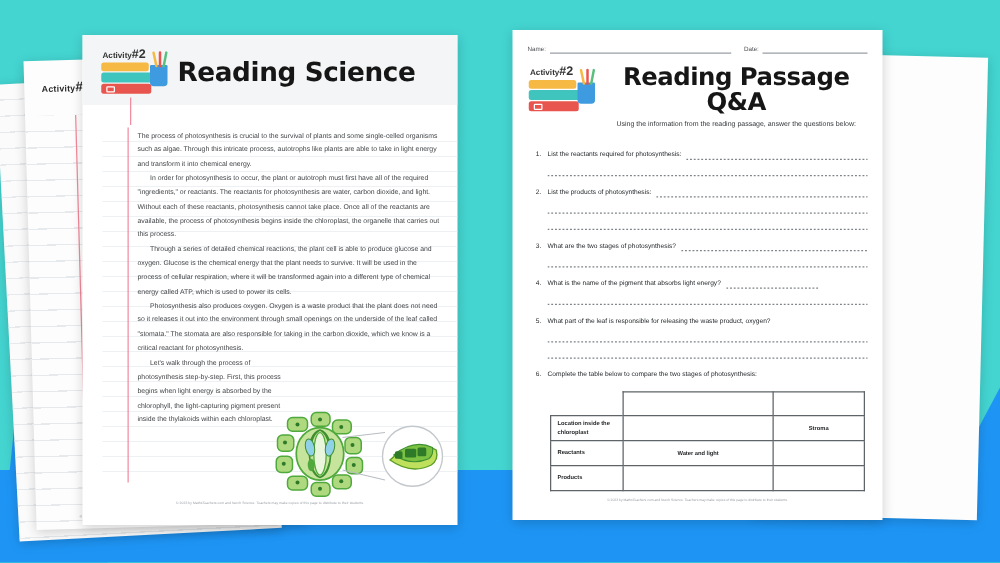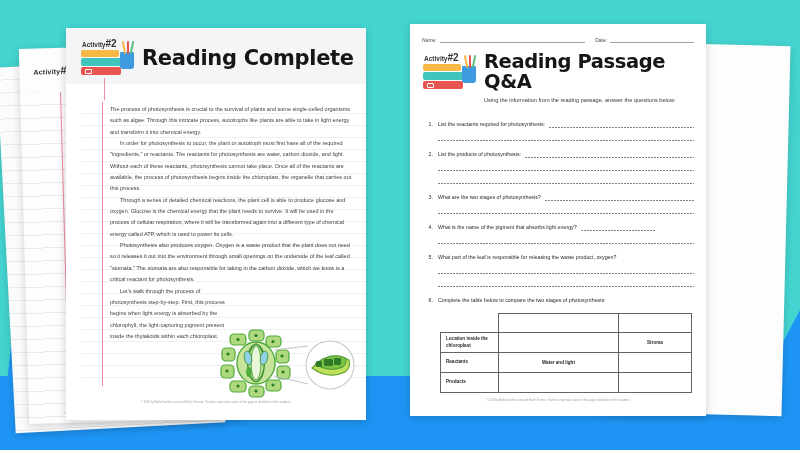--- a/index.html
+++ b/index.html
@@ -280,21 +280,21 @@
             <div class="tag"></div>
           </div>
       </div>
       <div class="cup"></div>
       <div class="pencils">
         <div class="pencil pc1"></div>
           <div class="pencil pc2"></div>
           <div class="pencil pc3"></div>
       </div>
     </div>
-    <div class="page-title">Reading Complete</div>
+    <div class="page-title">Reading Science</div>
   </div>
 
   <div class="passage">
     <p>The process of photosynthesis is crucial to the survival of plants and some single-celled organisms such as algae. Through this intricate process, autotrophs like plants are able to take in light energy and transform it into chemical energy.</p>
     <p>In order for photosynthesis to occur, the plant or autotroph must first have all of the required "ingredients," or reactants. The reactants for photosynthesis are water, carbon dioxide, and light. Without each of these reactants, photosynthesis cannot take place. Once all of the reactants are available, the process of photosynthesis begins inside the chloroplast, the organelle that carries out this process.</p>
     <p>Through a series of detailed chemical reactions, the plant cell is able to produce glucose and oxygen. Glucose is the chemical energy that the plant needs to survive. It will be used in the process of cellular respiration, where it will be transformed again into a different type of chemical energy called ATP, which is used to power its cells.</p>
     <p>Photosynthesis also produces oxygen. Oxygen is a waste product that the plant does not need so it releases it out into the environment through small openings on the underside of the leaf called "stomata." The stomata are also responsible for taking in the carbon dioxide, which we know is a critical reactant for photosynthesis.</p>
     <p style="width:118px;">Let's walk through the process of photosynthesis step-by-step. First, this process begins when light energy is absorbed by the chlorophyll, the light-capturing pigment present inside the thylakoids within each chloroplast.</p>
   </div>
 
@@ -379,21 +379,21 @@
             <div class="tag"></div>
           </div>
       </div>
       <div class="cup"></div>
       <div class="pencils">
         <div class="pencil pc1"></div>
           <div class="pencil pc2"></div>
           <div class="pencil pc3"></div>
       </div>
     </div>
-    <div style="flex:1;">
+    <div style="flex:1;text-align:center;">
       <div class="r-title">Reading Passage Q&amp;A</div>
       <div class="r-sub">Using the information from the reading passage, answer the questions below:</div>
     </div>
   </div>
 
   <div class="qlist">
 
     <div class="q">
       <div class="q-num">1.</div>
       <div class="q-body">

